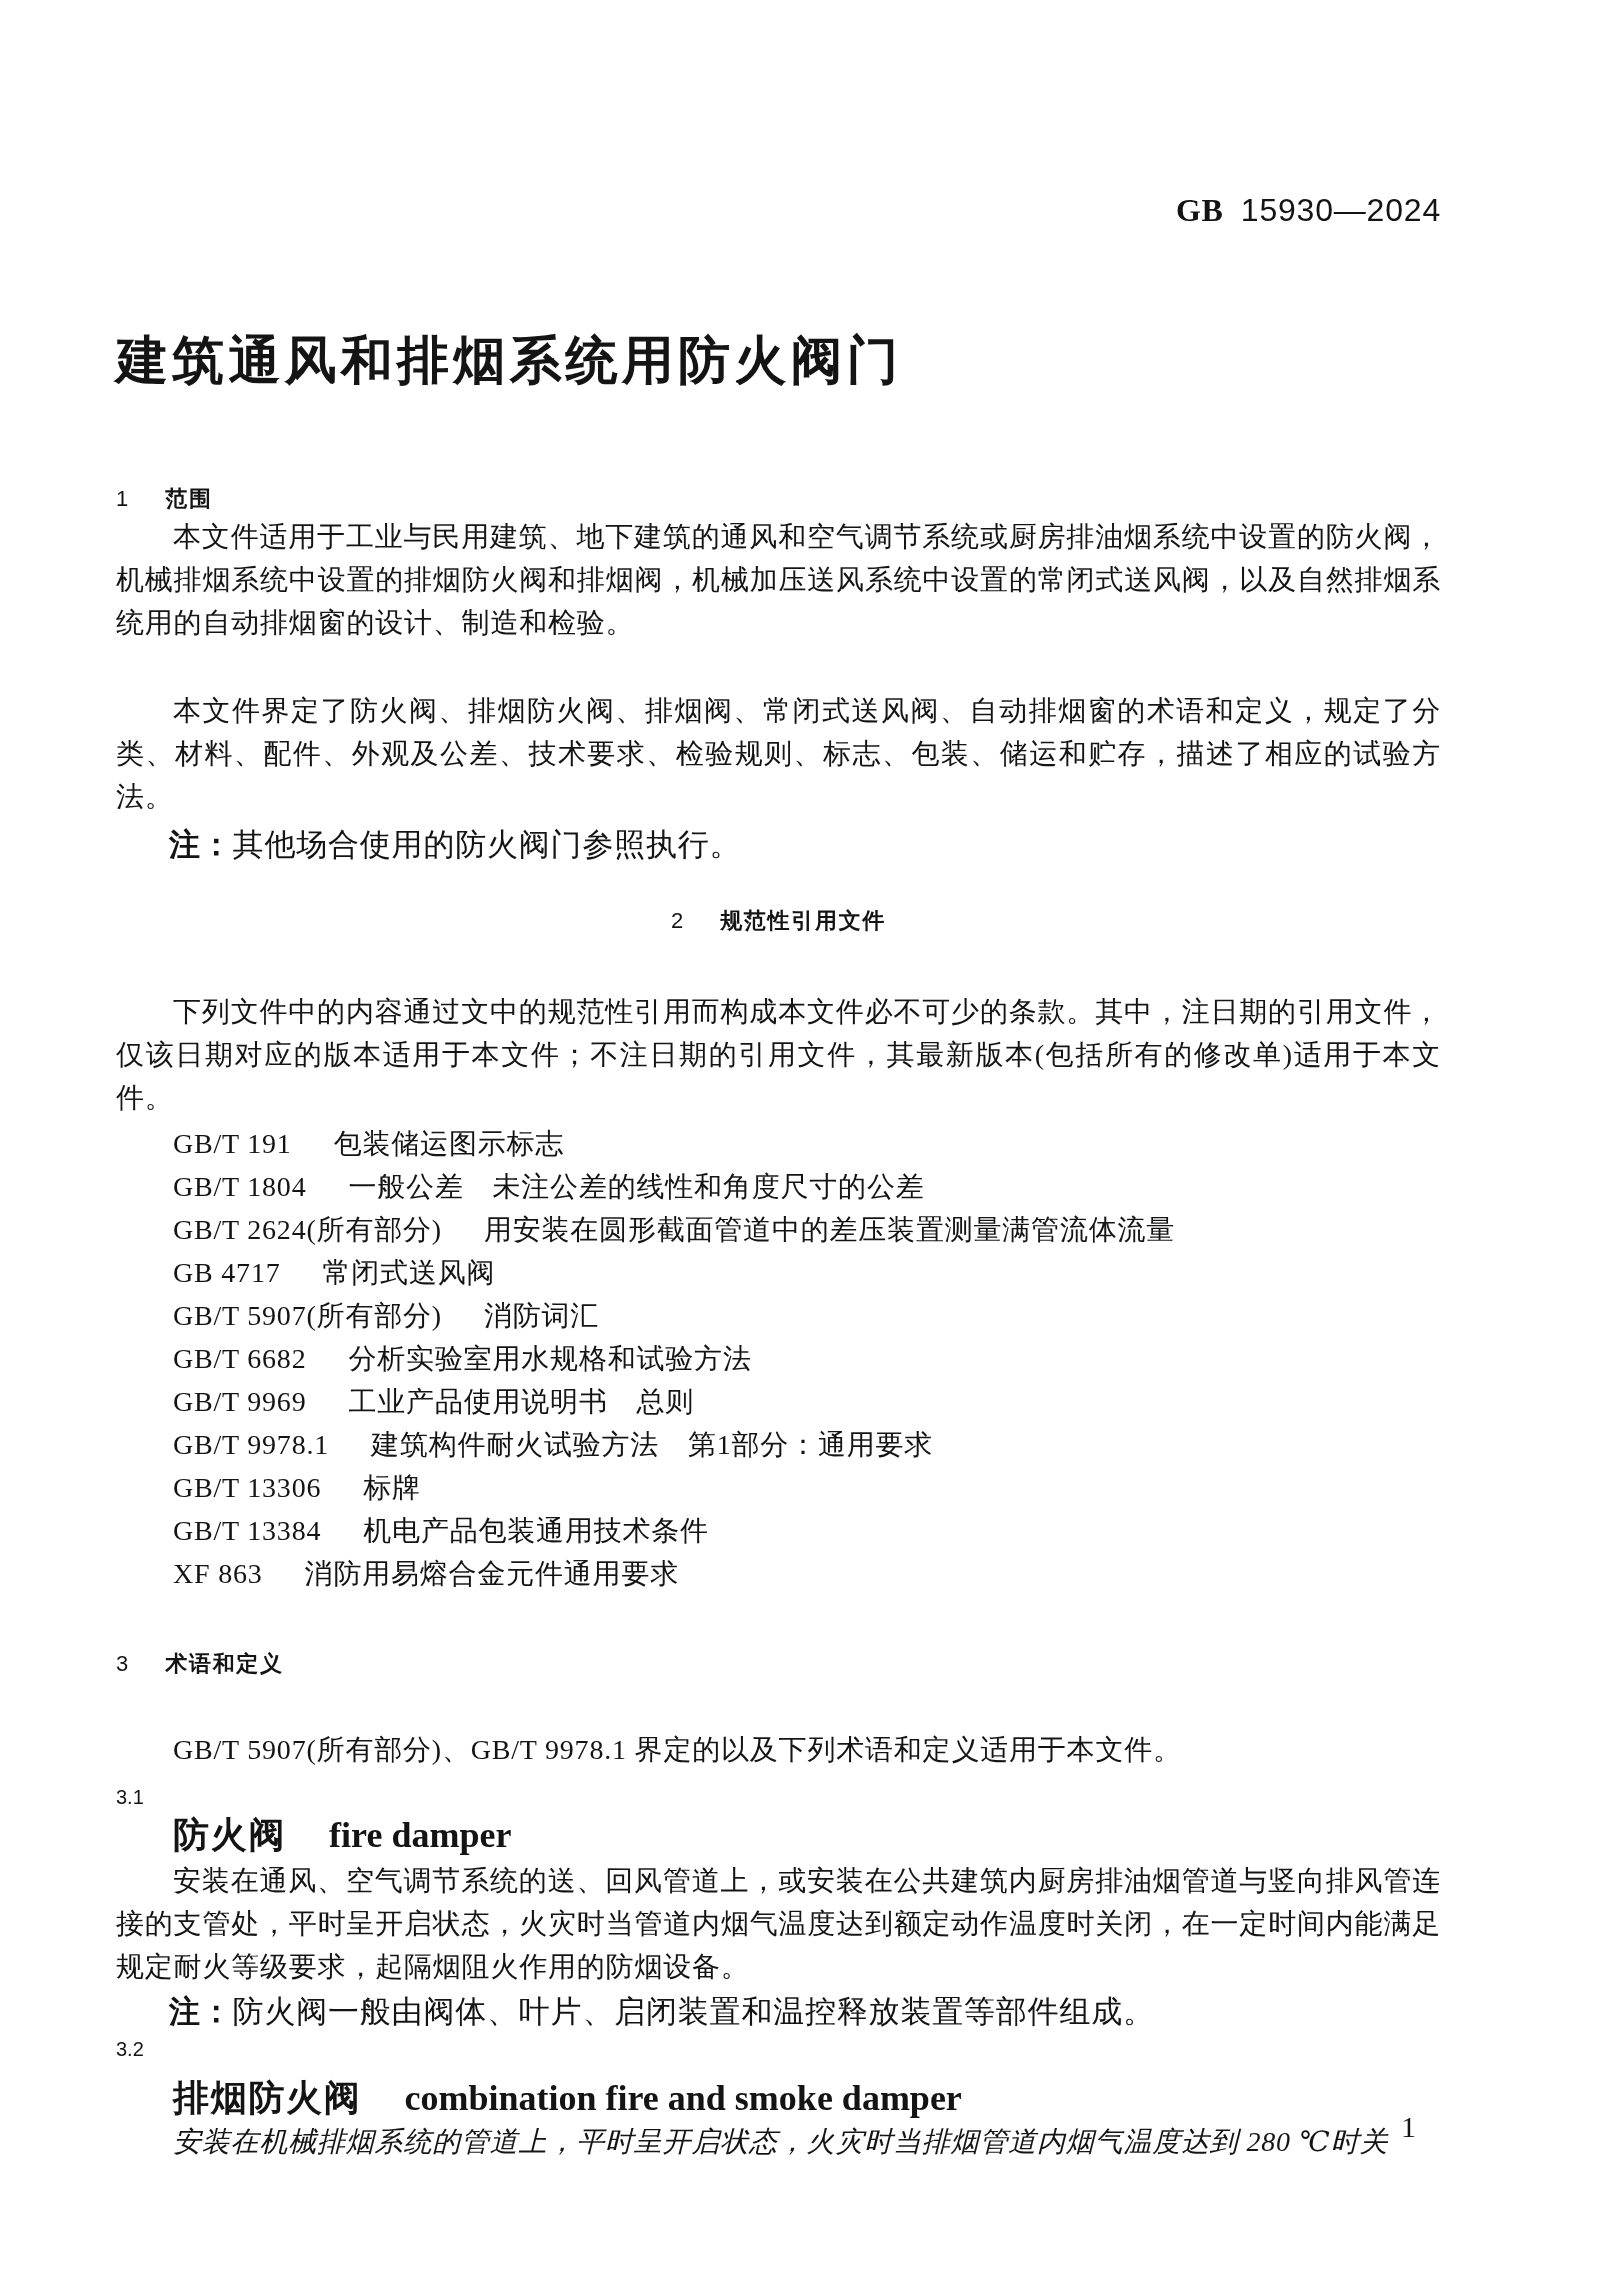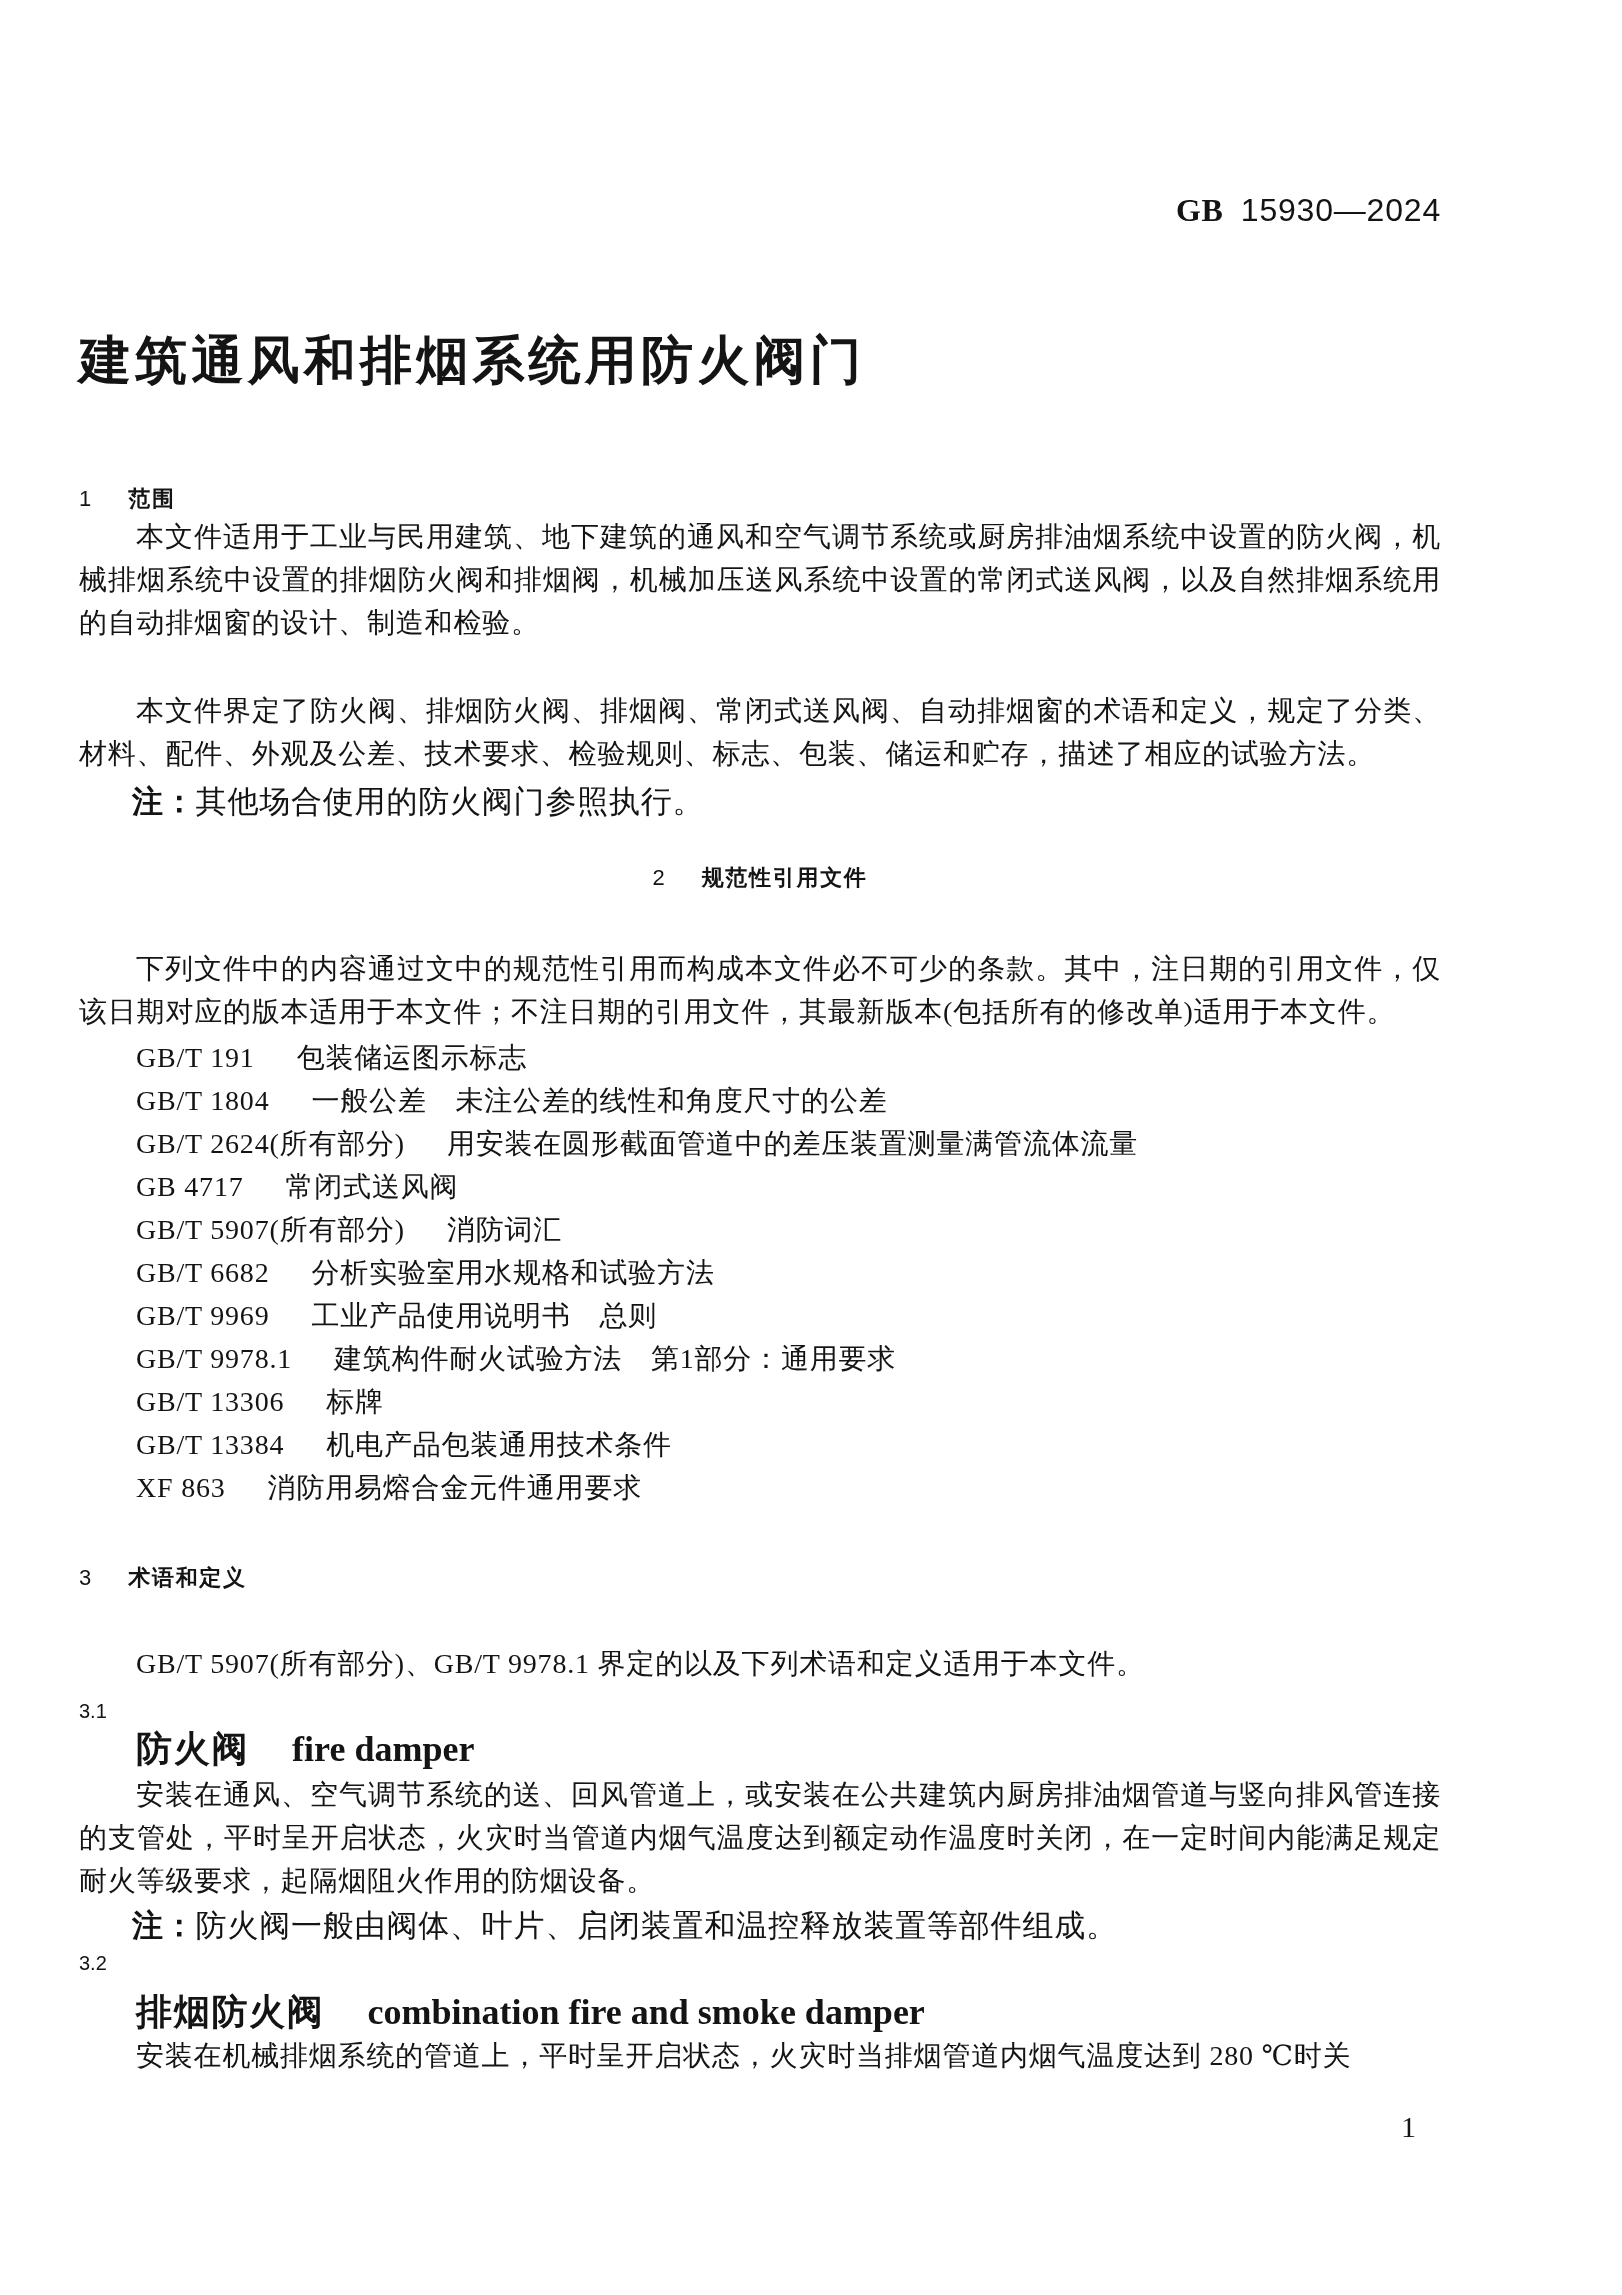--- a/index.html
+++ b/index.html
@@ -1,21 +1,21 @@
 <!DOCTYPE html>
 <html style="font-size:13.3px"><head>
 <meta charset="utf-8">
 <style>
   html,body{margin:0;padding:0;}
   body{
     width:1623px;height:2295px;background:#ffffff;color:#141414;
     font-family:"Liberation Serif","DejaVu Serif",serif;
     position:relative;overflow:hidden;
   }
-  .content{margin:0 182px 0 79px;}
+  .content{margin:0 182px 0 116px;}
   
   .std-header{
     padding-top:192px;text-align:right;line-height:37px;font-size:32px;
     letter-spacing:0.8px;
   }
   .std-header .gb{font-weight:700;font-family:"Liberation Serif","DejaVu Serif",serif;}
   .std-header .num{font-family:"Liberation Sans","DejaVu Sans",sans-serif;font-weight:500;margin-left:8.3px;}
   
   .doc-title{
     margin-top:107px;text-align:left;font-size:52px;line-height:48px;
@@ -64,21 +64,21 @@
   .c31{margin-top:10px;}
   .c32{margin-top:5px;}
   .term-line{
     font-size:36px;line-height:37px;padding-left:57px;font-weight:700;
   }
   .t1{margin-top:1.7px;}
   .t2{margin-top:13.3px;}
   .term-cn{font-family:"Liberation Sans","DejaVu Sans",sans-serif;letter-spacing:1.7px;}
   .term-en{font-family:"Liberation Serif","DejaVu Serif",serif;margin-left:43px;}
   .def1{margin-top:5px;}
-  .def2{margin-top:3.3px;}
+  .def2{margin-top:3.3px;font-style:italic;}
   
   .page-num{
     position:absolute;top:2111px;right:207px;font-size:30px;line-height:32px;
   }
 </style>
 </head>
 <body>
 
 <div class="content">
 

